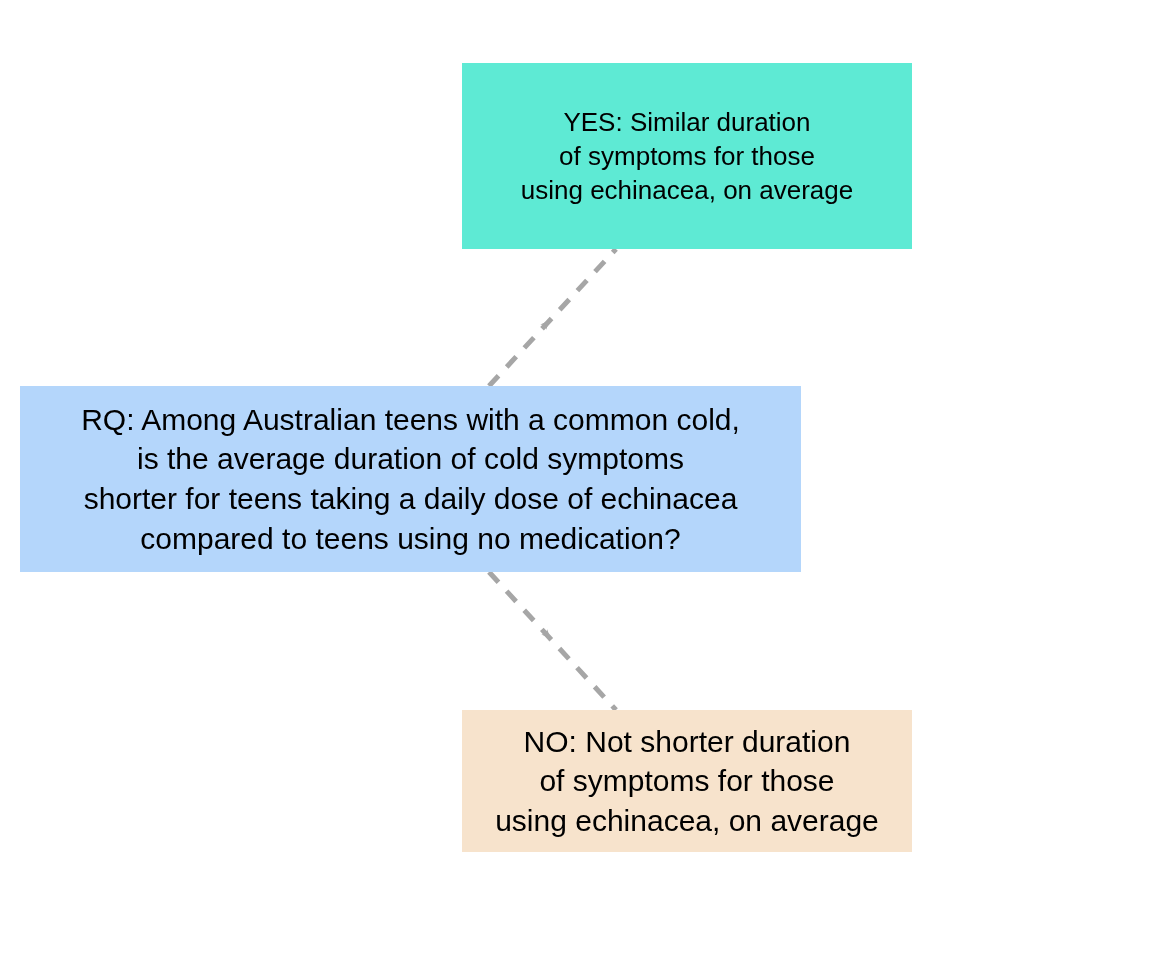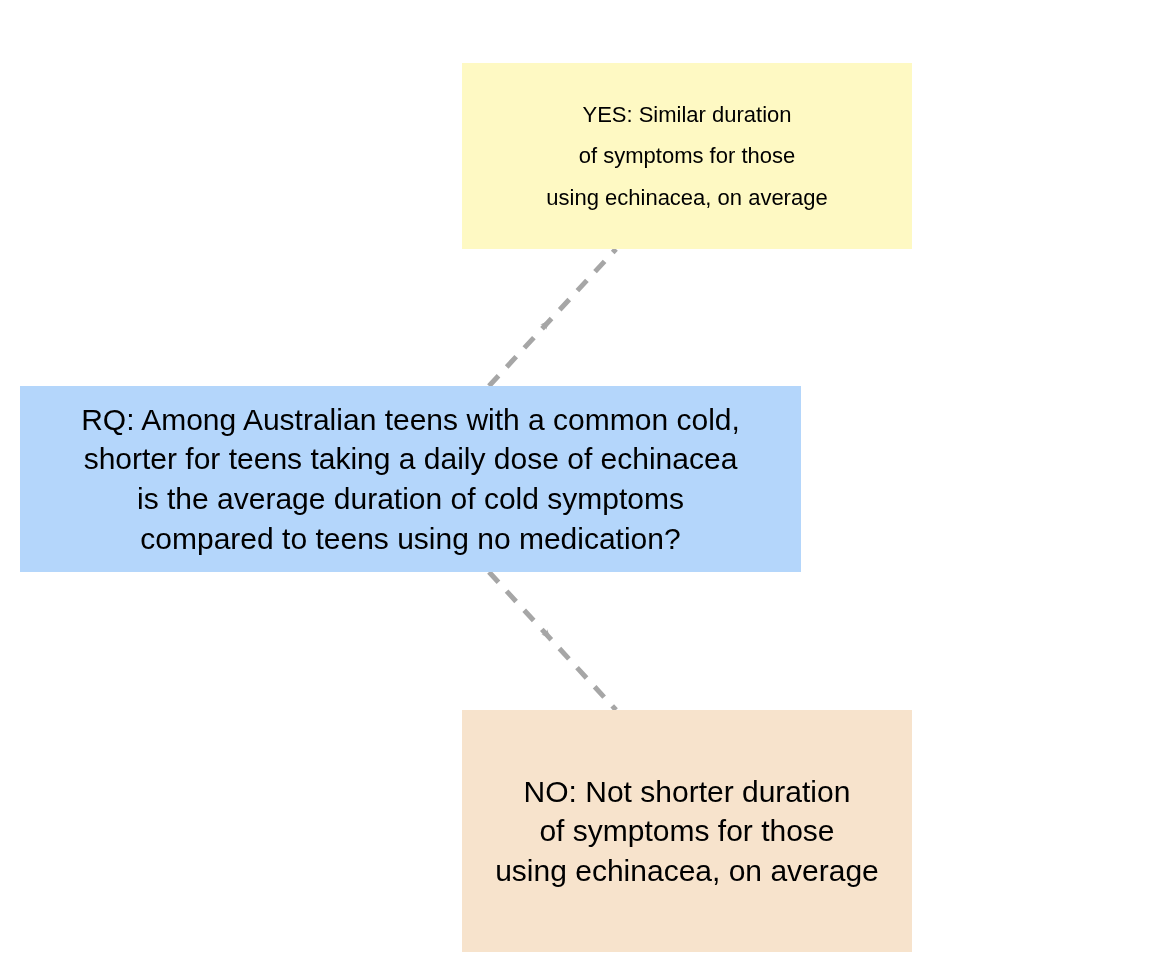--- a/index.html
+++ b/index.html
@@ -51,31 +51,30 @@
     background: #b4d6fb;
     font-size: 30px;
   }
 
   
   #node-yes {
     left: 462px;
     top: 63px;
     width: 450px;
     height: 186px;
-    background: #fef9c3;
-    font-size: 22px;
-    gap: 12px;
+    background: #5eead4;
+    font-size: 26px;
   }
 
   
   #node-no {
     left: 462px;
     top: 710px;
     width: 450px;
-    height: 242px;
+    height: 142px;
     background: #f7e3cc;
     font-size: 30px;
   }
 </style>
 </head>
 <body>
 
 <div id="canvas">
 
   <svg class="edges" viewBox="0 0 1152 960">
@@ -93,22 +92,22 @@
   </svg>
 
   <div class="node" id="node-yes">
     <span class="line">YES: Similar duration</span>
     <span class="line">of symptoms for those</span>
     <span class="line">using echinacea, on average</span>
   </div>
 
   <div class="node" id="node-rq">
     <span class="line">RQ: Among Australian teens with a common cold,</span>
+    <span class="line">is the average duration of cold symptoms</span>
     <span class="line">shorter for teens taking a daily dose of echinacea</span>
-    <span class="line">is the average duration of cold symptoms</span>
     <span class="line">compared to teens using no medication?</span>
   </div>
 
   <div class="node" id="node-no">
     <span class="line">NO: Not shorter duration</span>
     <span class="line">of symptoms for those</span>
     <span class="line">using echinacea, on average</span>
   </div>
 
 </div>

